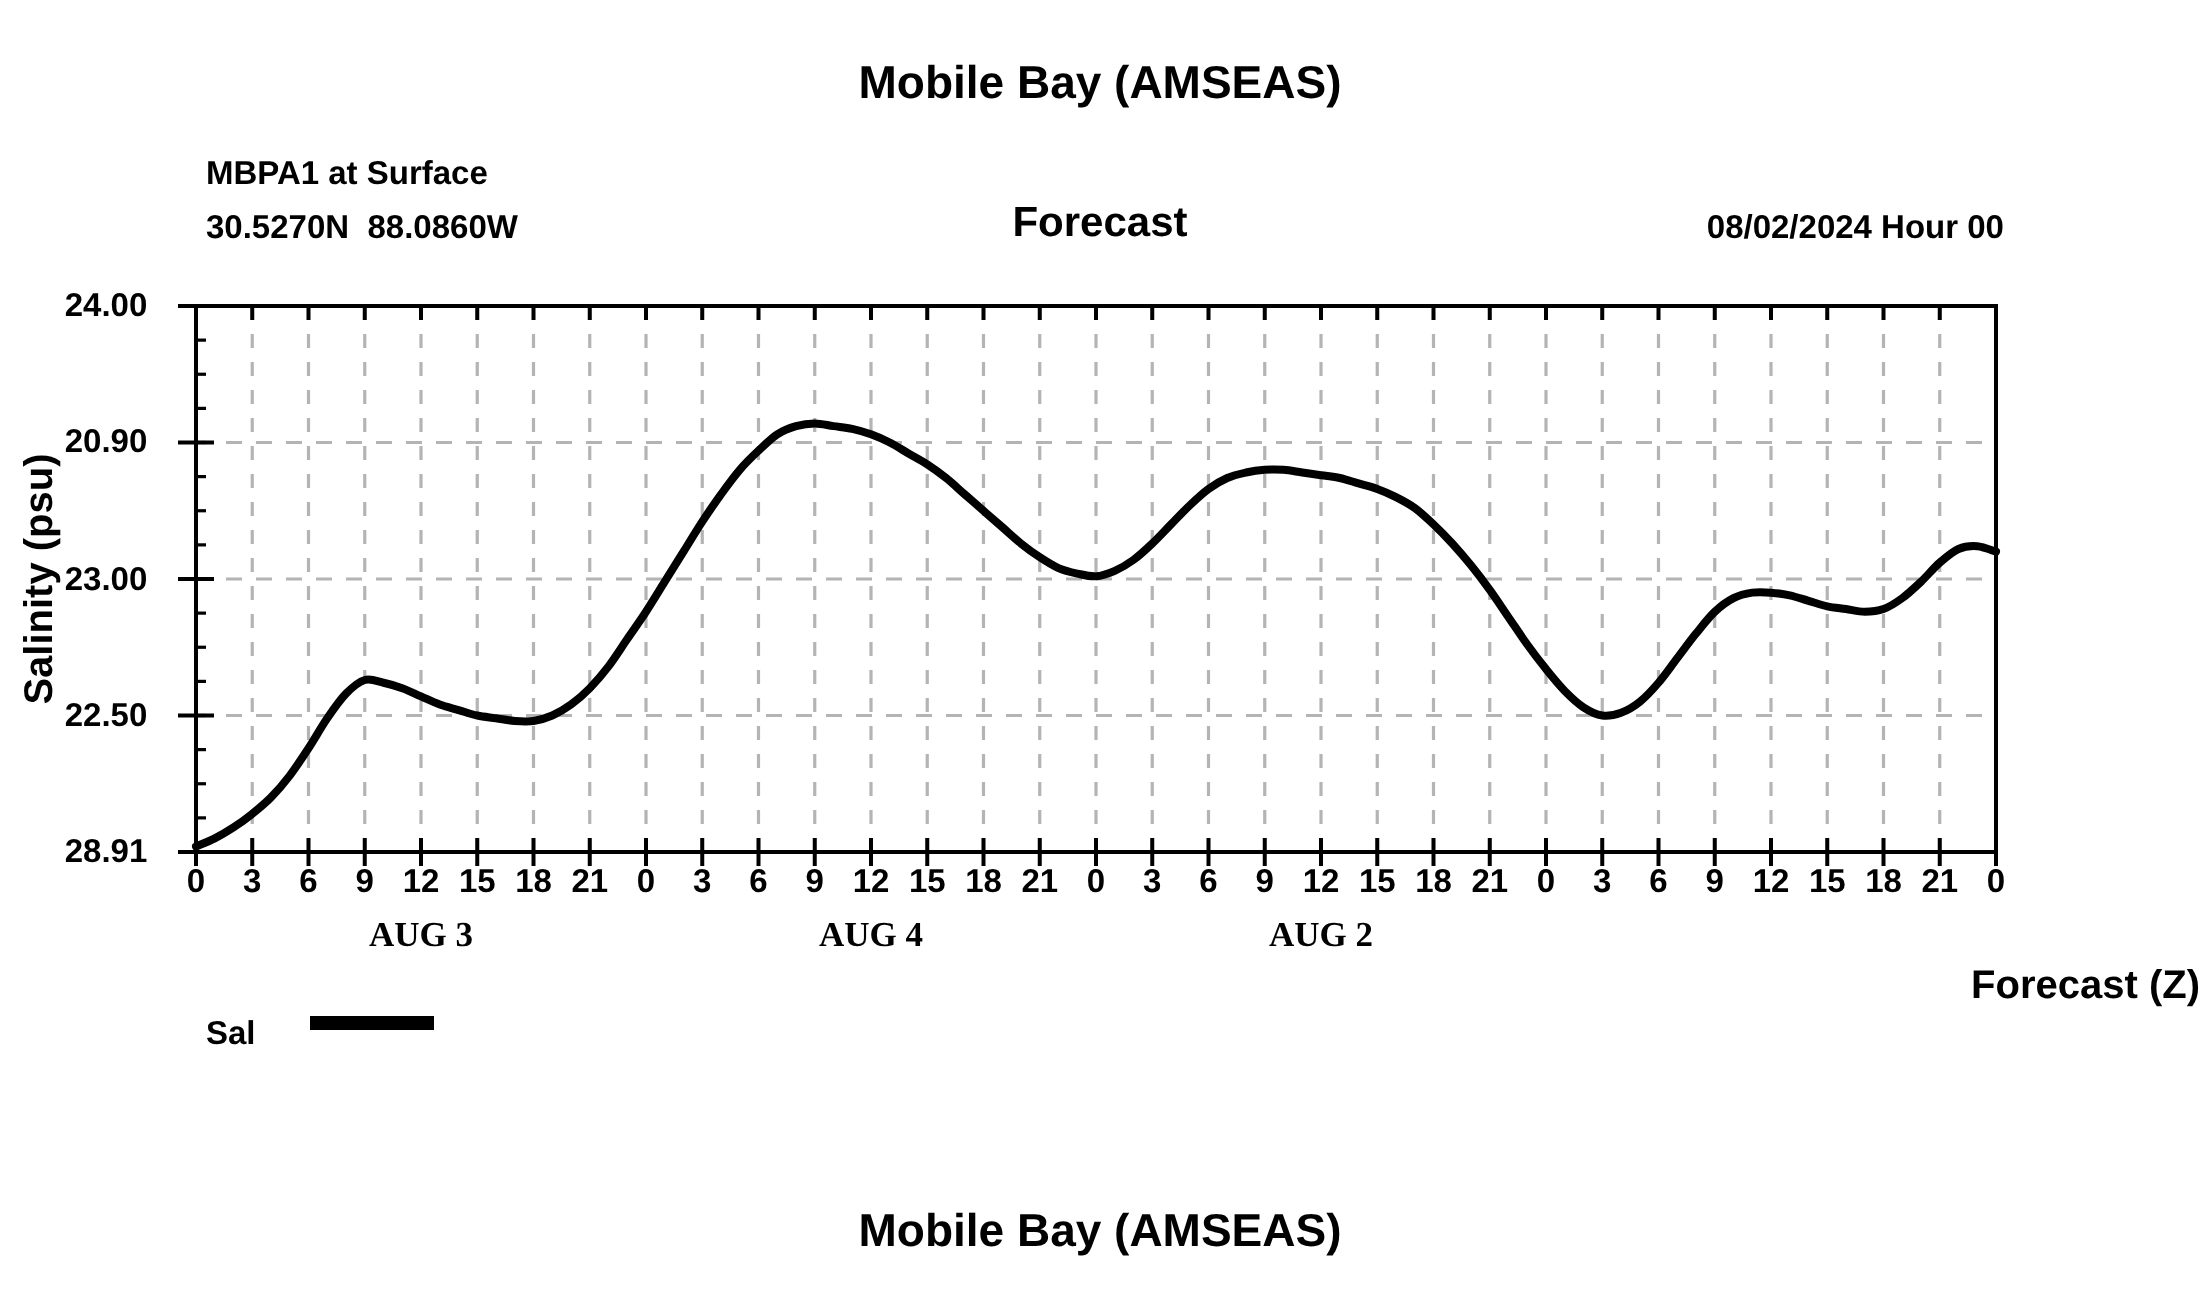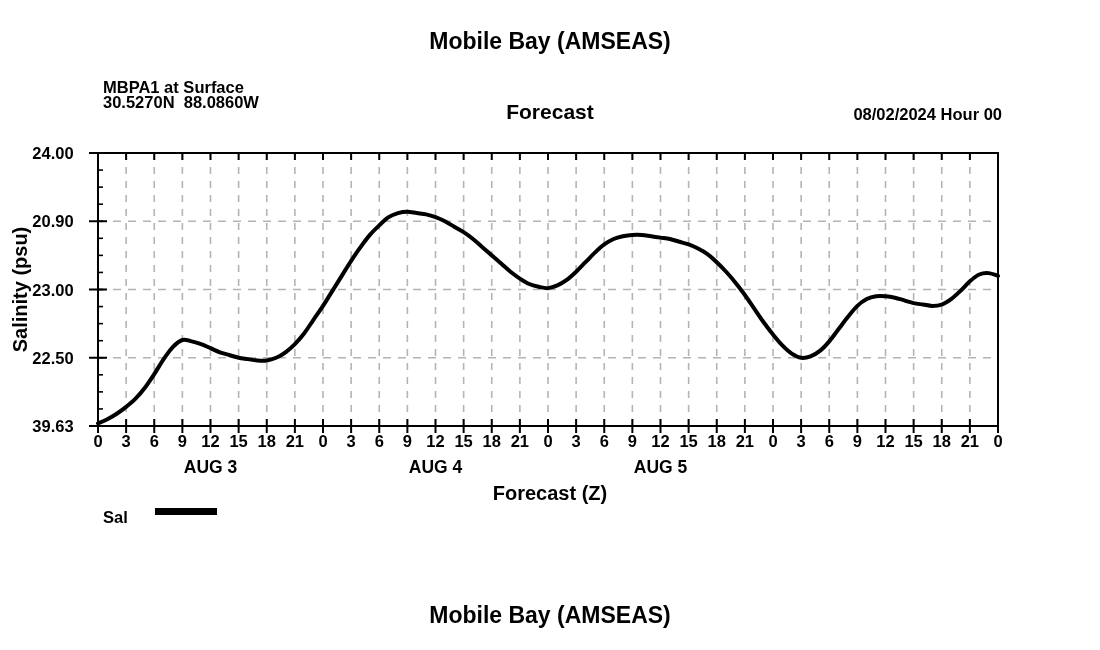--- a/index.html
+++ b/index.html
@@ -39,21 +39,21 @@
     font-weight: bold;
   }
   .meta-left {
     position: absolute;
     left: 103px;
     font-size: 16.5px;
     font-weight: bold;
     white-space: pre;
   }
   .meta-line1 { top: 78px; text-align: center; }
-  .meta-line2 { top: 93px; }
+  .meta-line2 { top: 105px; }
   .subtitle-center {
     position: absolute;
     top: 100px;
     left: 0;
     width: 1100px;
     text-align: center;
     font-size: 21px;
     font-weight: bold;
   }
   .meta-right {
@@ -132,27 +132,28 @@
     height: 24px;
   }
   .xday-label {
     position: absolute;
     top: 0;
     width: 140px;
     margin-left: -70px;
     text-align: center;
     font-size: 17.5px;
     font-weight: bold;
+    font-family: Liberation Serif, serif;
   }
   .xlabel {
     position: absolute;
     top: 482px;
     left: 0;
     width: 1100px;
-    text-align: center;
+    text-align: right;
     font-size: 20px;
     font-weight: bold;
   }
   #legend {
     position: absolute;
     left: 103px;
     top: 508px;
     height: 22px;
     display: flex;
   }
@@ -177,21 +178,21 @@
 
   <div class="meta-left meta-line1">MBPA1 at Surface</div>
   <div class="meta-left meta-line2">30.5270N  88.0860W</div>
 
   <div class="subtitle-center">Forecast</div>
   <div class="meta-right">08/02/2024 Hour 00</div>
 
   <div class="ylabel">Salinity (psu)</div>
 
   <div id="ytick-layer">
-      <div class="ytick-label" style="top: 273px;">39.63</div>
+      <div class="ytick-label" style="top: 273px;">28.91</div>
       <div class="ytick-label" style="top: 204.75px;">22.50</div>
       <div class="ytick-label" style="top: 136.5px;">23.00</div>
       <div class="ytick-label" style="top: 68.25px;">20.90</div>
       <div class="ytick-label" style="top: 0px;">24.00</div>
     </div>
 
   <div id="plot-wrap">
     <svg id="plot-svg" viewBox="0 0 900 273" preserveAspectRatio="none">
       <g id="grid-vertical">
           <line x1="28.125" y1="0" x2="28.125" y2="273" stroke="#b4b4b4" stroke-width="1.6" stroke-dasharray="7,7"></line>
@@ -397,21 +398,21 @@
       <div class="xtick-label" style="left: 759.375px;">9</div>
       <div class="xtick-label" style="left: 787.5px;">12</div>
       <div class="xtick-label" style="left: 815.625px;">15</div>
       <div class="xtick-label" style="left: 843.75px;">18</div>
       <div class="xtick-label" style="left: 871.875px;">21</div>
       <div class="xtick-label" style="left: 900px;">0</div>
     </div>
   <div id="xday-layer">
       <div class="xday-label" style="left: 112.5px;">AUG 3</div>
       <div class="xday-label" style="left: 337.5px;">AUG 4</div>
-      <div class="xday-label" style="left: 562.5px;">AUG 5</div>
+      <div class="xday-label" style="left: 562.5px;">AUG 2</div>
     </div>
 
   <div class="xlabel">Forecast (Z)</div>
 
   <div id="legend">
     <span class="legend-text">Sal</span>
     <span class="legend-swatch" style="background: rgb(0, 0, 0);"></span>
   </div>
 
   <div class="title-bottom">Mobile Bay (AMSEAS)</div>

